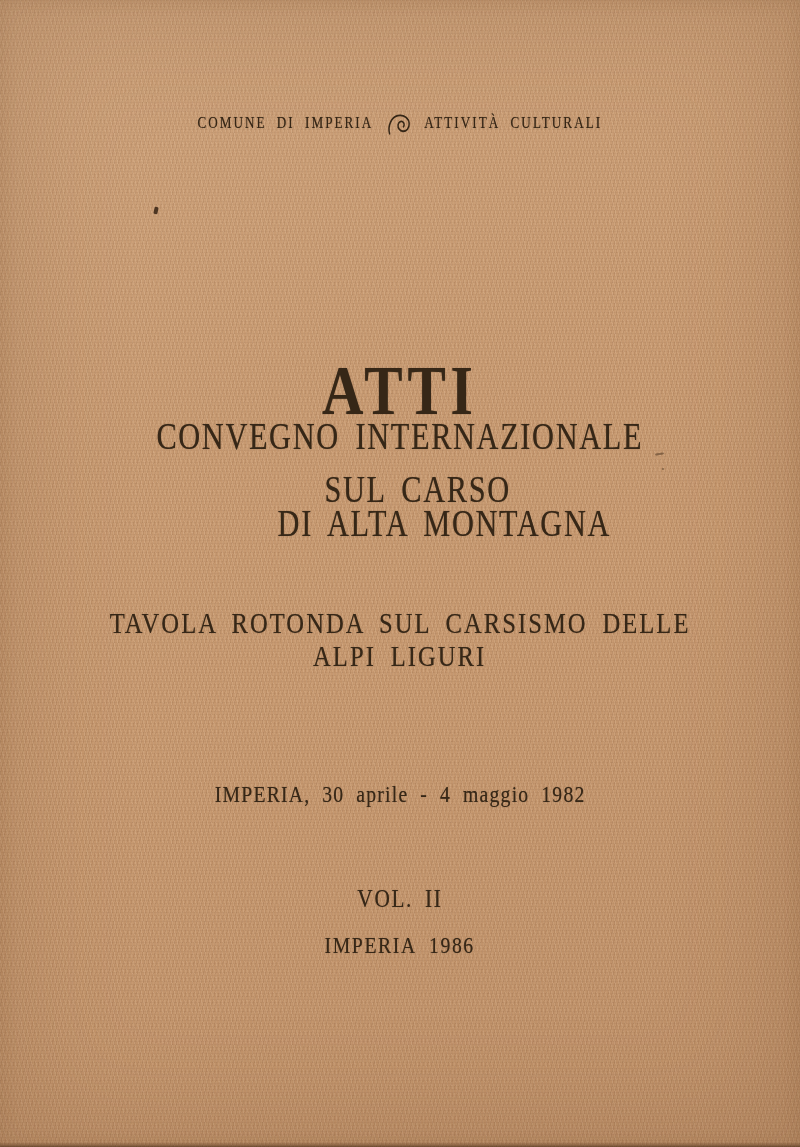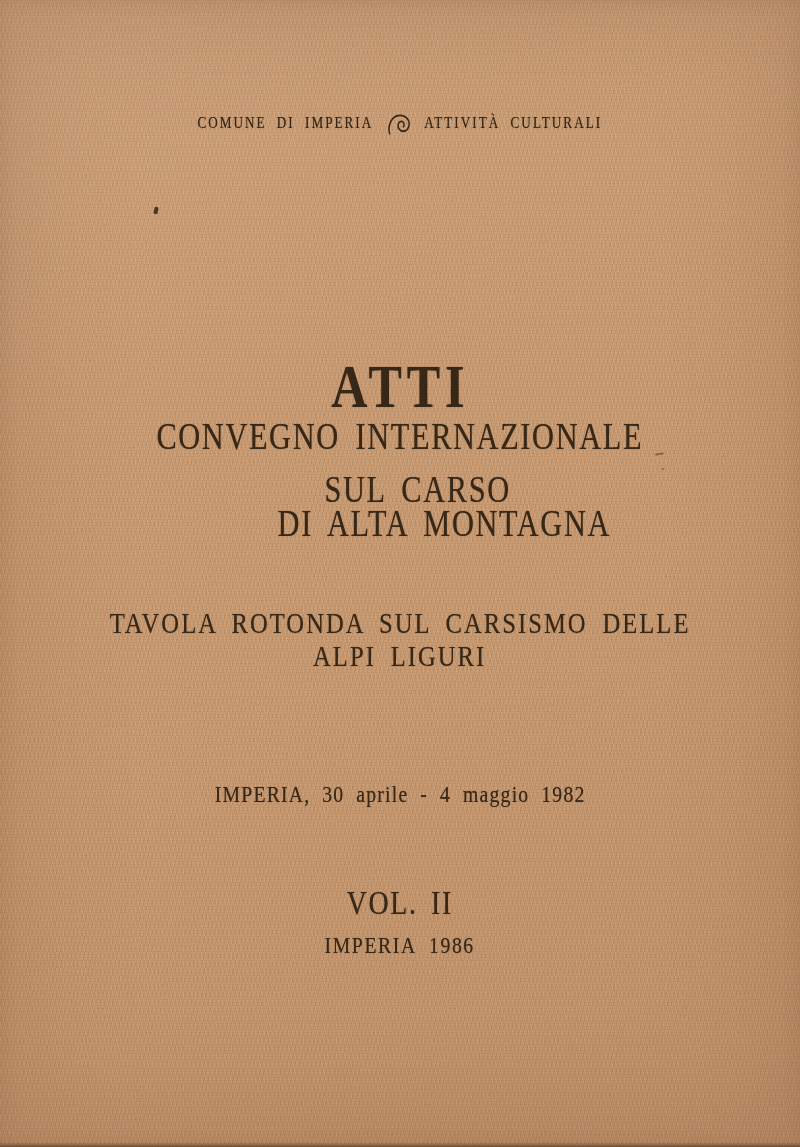--- a/index.html
+++ b/index.html
@@ -70,21 +70,21 @@
     display: inline-block;
     width: 34px;
     height: 26px;
     transform: rotate(-8deg);
   }
   .ornament svg { width: 100%; height: 100%; }
 
   
   .book-title {
     top: 356px;
-    font-size: 61px;
+    font-size: 70px;
     font-weight: bold;
     letter-spacing: 6px;
     line-height: 1;
   }
 
   .subtitle1 { top: 418px; }
   .subtitle2 { top: 471px; margin-left: 18px; }
   .subtitle3 { top: 505px; padding-left: 44px; }
   .subtitle1, .subtitle2, .subtitle3 {
     font-size: 37px;
@@ -97,21 +97,21 @@
   .round1 { top: 608px; }
   .round2 { top: 641px; }
   .round1, .round2 {
     font-size: 30px;
     letter-spacing: 2.5px;
     word-spacing: 8px;
     line-height: 1;
   }
 
   .event-line   { top: 781px; font-size: 24px; letter-spacing: 1.5px; word-spacing: 7px; }
-  .volume-line  { top: 884px; font-size: 34px; letter-spacing: 2px;  word-spacing: 6px; }
+  .volume-line  { top: 884px; font-size: 26px; letter-spacing: 2px;  word-spacing: 6px; }
   .imprint-line { top: 932px; font-size: 24px; letter-spacing: 2px;  word-spacing: 8px; }
 
   .speck {
     position: absolute;
     background: rgba(45,28,14,0.8);
     border-radius: 1px;
   }
   .speck-1 { left: 154px; top: 207px; width: 4px; height: 7px; transform: rotate(12deg); }
   .speck-2 { left: 655px; top: 453px; width: 9px; height: 2px; background: rgba(60,40,22,0.45); transform: rotate(-10deg); }
   .speck-3 { left: 662px; top: 468px; width: 2px; height: 2px; background: rgba(60,40,22,0.5); }

